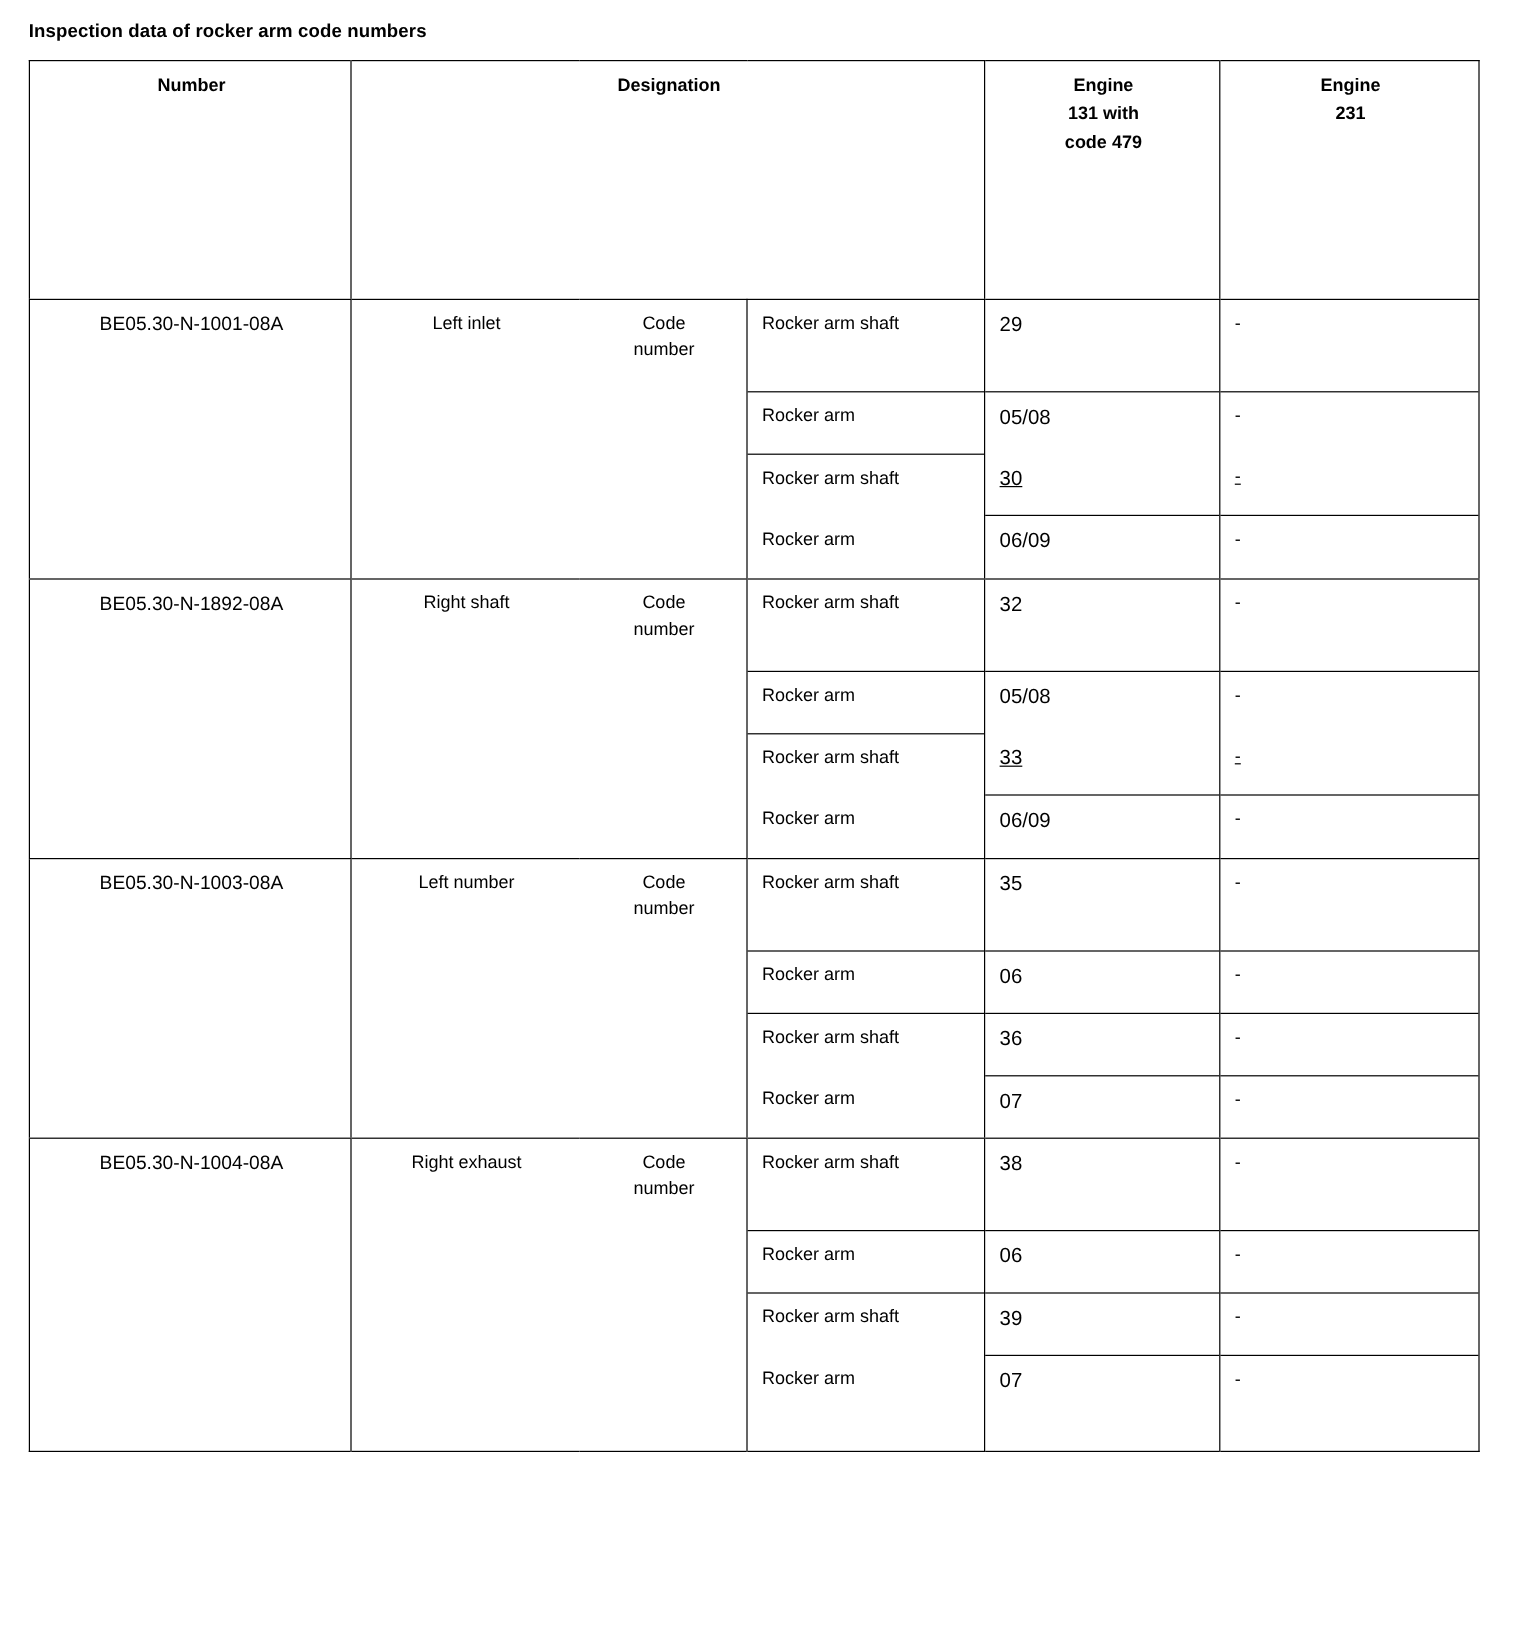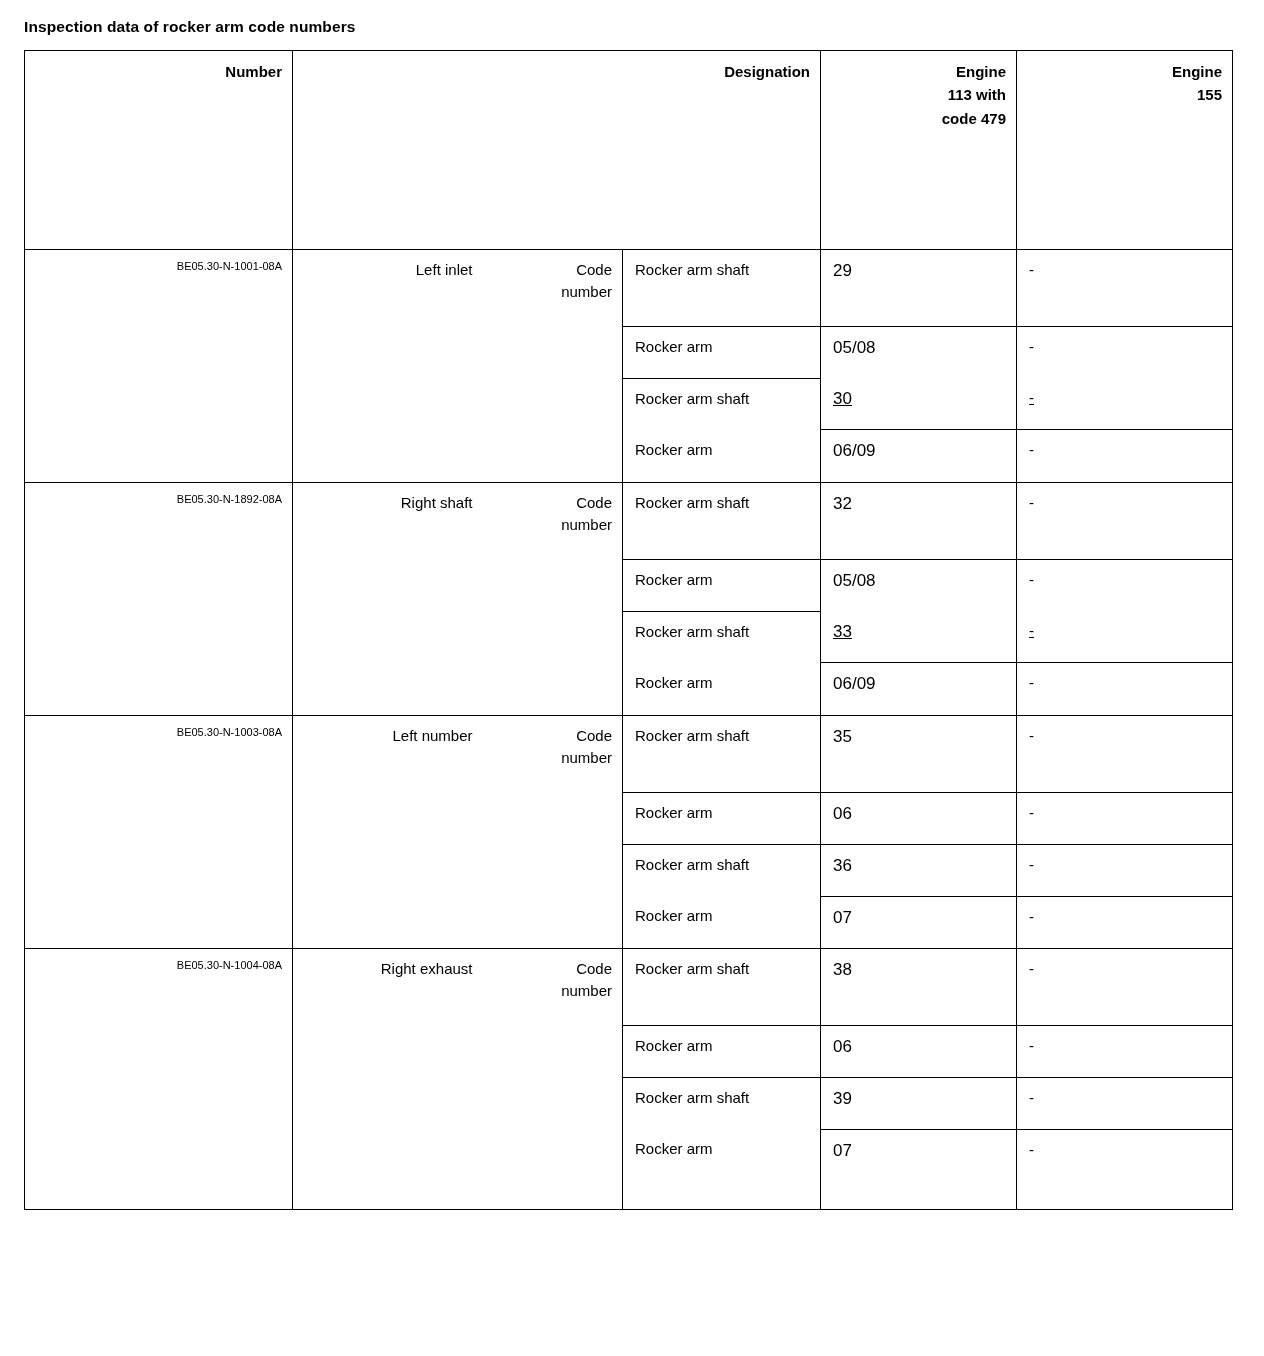--- a/index.html
+++ b/index.html
@@ -30,21 +30,21 @@
   table.data {
     border-collapse: collapse;
     table-layout: fixed;
     width: 1208px;
     margin-left: 2px;
   }
   table.data td, table.data th {
     vertical-align: top;
     padding: 0;
     font-weight: normal;
-    text-align: right;
+    text-align: center;
     margin-top: 48px;
   }
   
   .frame {
     border: 1.6px solid #000;
     border-collapse: collapse;
   }
   .cell {
     position: relative;
   }
@@ -67,21 +67,21 @@
   .vline-l { border-left: 1.6px solid #000; }
   .thin-l { border-left: 1.2px solid #000; }
   .thin-b { border-bottom: 1.2px solid #000; }
   .thick-b { border-bottom: 1.6px solid #000; text-decoration: underline; }
   .thin-t { border-top: 1.2px solid #000; }
   .subrow {
     display: flex;
     box-sizing: border-box;
   }
   .mono-txt {
-    font-size: 11px;
+    font-size: 16px;
   }
   .num-txt {
     font-size: 17px;
   }
   .dash {
     font-size: 15px;
   }
   .tall-top { min-height: 76px; }
   .row-std { min-height: 52px; }
   .bottom-strip {
@@ -109,28 +109,28 @@
         <tr class="hdr-row hdr">
       <td class="cell">
         <div class="pad">Number</div>
       </td>
       <td class="cell thin-l" colspan="3">
         <div class="pad">Designation</div>
       </td>
       <td class="cell vline-l">
         <div class="pad">
           <div>Engine</div>
-          <div>113 with</div>
+          <div>131 with</div>
           <div>code 479</div>
         </div>
       </td>
       <td class="cell thin-l">
         <div class="pad">
           <div>Engine</div>
-          <div>155</div>
+          <div>231</div>
         </div>
       </td>
     </tr>
 
     <tr>
       <td class="cell thin-b">
         <div class="pad mono-txt">BE05.30-N-1001-08A</div>
       </td>
       <td class="cell thin-l thin-b">
         <div class="pad">Left inlet</div>

